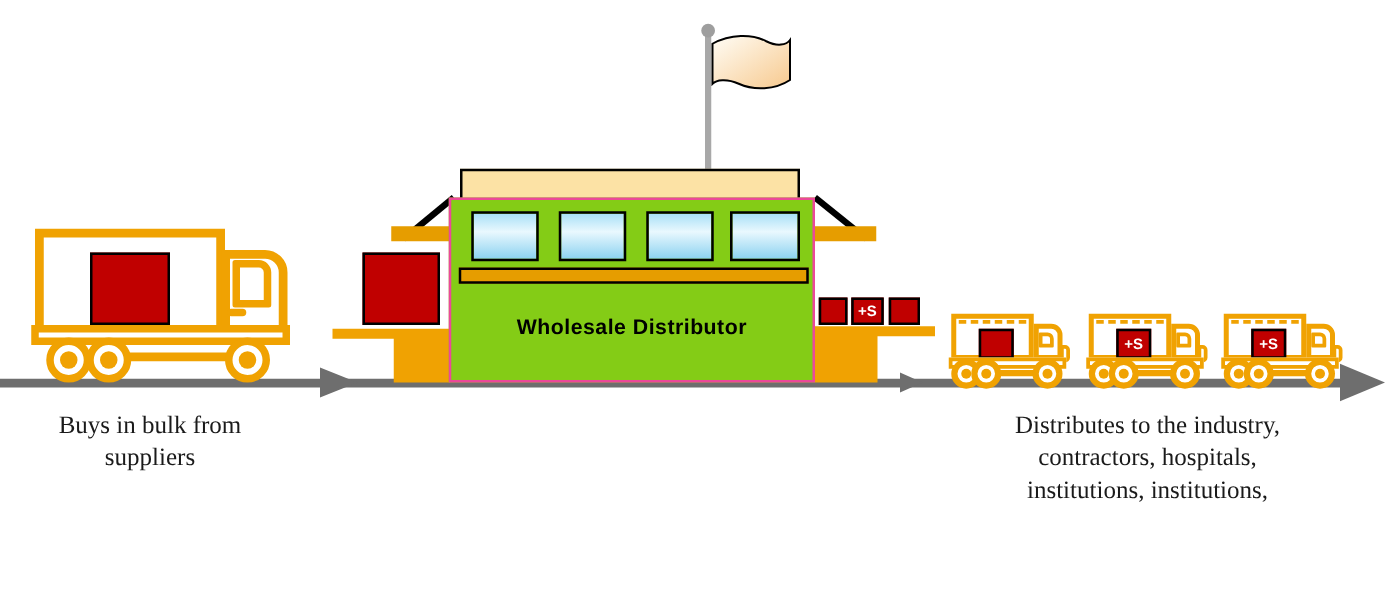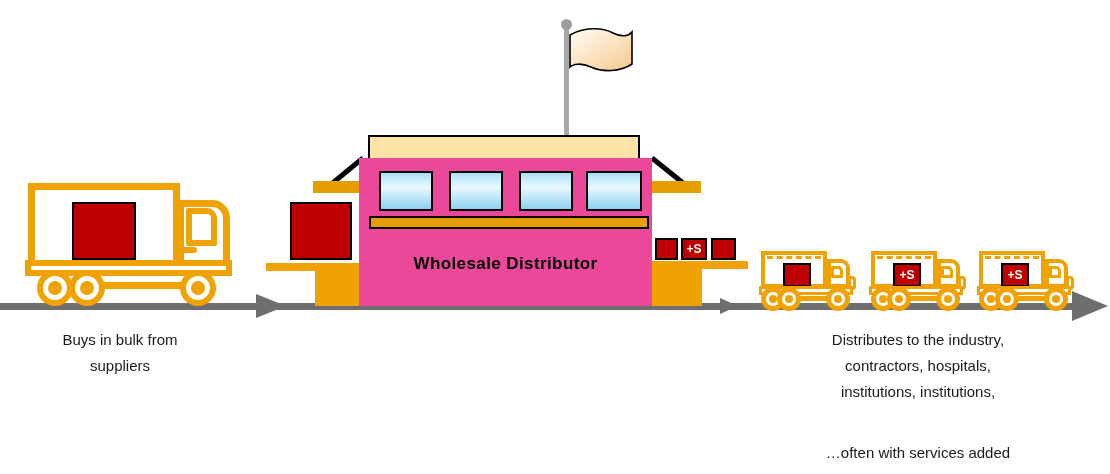--- a/index.html
+++ b/index.html
@@ -37,21 +37,21 @@
 
   
   .parapet { left: 368px; top: 135px; width: 272px; height: 26px; background: #FCE2A5; border: 2px solid #000; z-index: 2; }
   .pole { left: 564px; top: 24px; width: 5px; height: 134px; background: #A8A8A8; z-index: 1; }
   .pole-cap { left: 561px; top: 19px; width: 11px; height: 11px; background: #9E9E9E; border-radius: 50%; z-index: 1; }
   .flag-svg { left: 568px; top: 27px; z-index: 3; }
   .roof-svg { left: 315px; top: 150px; z-index: 2; }
   .awning { height: 12px; background: #E69D00; top: 181px; z-index: 2; }
   .awning-left { left: 313px; width: 47px; }
   .awning-right { left: 651px; width: 50px; }
-  .bldg { left: 359px; top: 158px; width: 293px; height: 148px; background: #ec4899; border: 4px solid #ec4899; z-index: 3; }
+  .bldg { left: 359px; top: 158px; width: 293px; height: 148px; background: #84cc16; border: 2px solid #ec4899; z-index: 3; }
   .window { top: 9px; width: 54px; height: 40px; border: 2px solid #000;
             background: linear-gradient(180deg, #A9E0F7 0%, #E9F8FE 40%, #8CD2F0 100%); }
   .win1 { left: 16px; } .win2 { left: 86px; } .win3 { left: 156px; } .win4 { left: 223px; width: 56px; }
   .sill { left: 6px; top: 54px; width: 280px; height: 13px; background: #E69D00; border: 2px solid #000; }
   .bldg-label { left: 0; top: 92px; width: 100%; text-align: center; font-weight: bold; font-size: 17px; letter-spacing: 0.4px; color: #000; }
 
   
   .dock-strip { height: 8px; background: #F0A202; z-index: 2; }
   .dock-block { background: #F0A202; z-index: 2; }
   .ld-strip { left: 266px; top: 263px; width: 94px; }
@@ -73,21 +73,21 @@
   .st-cab { left: 68px; top: 11px; width: 23px; height: 29px; background: #fff; border: 4px solid #F0A202; border-radius: 0 9px 0 0; }
   .st-window { left: 72px; top: 18px; width: 12px; height: 12px; background: #fff; border: 3px solid #F0A202; border-radius: 1px 5px 1px 1px; }
   .st-bumper { left: 89px; top: 28px; width: 8px; height: 14px; background: #fff; border: 3px solid #F0A202; border-radius: 0 4px 4px 0; }
   .st-chassis { left: 0; top: 38px; width: 94px; height: 9px; background: #fff; border: 3px solid #F0A202; }
   .st-axle { left: 32px; top: 48px; width: 42px; height: 5px; background: #F0A202; }
   .wheel-sm { width: 24px; height: 24px; border: 5px solid #F0A202; }
   .hub-sm { width: 8px; height: 8px; background: #F0A202; border-radius: 50%; }
   .st-w1 { left: 2px; top: 39px; } .st-w2 { left: 18px; top: 39px; } .st-w3 { left: 67px; top: 39px; }
 
   
-  .caption { color: #1A1A1A; font-size: 15px; line-height: 26px; text-align: center; z-index: 4; }
+  .caption { color: #1A1A1A; font-size: 20px; line-height: 26px; text-align: center; z-index: 4; font-family: Liberation Serif, serif; }
   .cap-left { left: 10px; top: 327px; width: 220px; }
   .cap-mid { left: 390px; top: 327px; width: 220px; }
   .cap-right { left: 768px; top: 327px; width: 300px; }
   .cap-services { left: 768px; top: 440px; width: 300px; }
 </style>
 </head>
 <body>
 
 <div id="canvas">
 
@@ -220,15 +220,14 @@
     <div>suppliers</div>
   </div>
 
 
   <div class="abs caption cap-right">
     <div>Distributes to the industry,</div>
     <div>contractors, hospitals,</div>
     <div>institutions, institutions,</div>
   </div>
 
-  <div class="abs caption cap-services">…often with services added</div>
 
 </div>
 
 </body></html>

